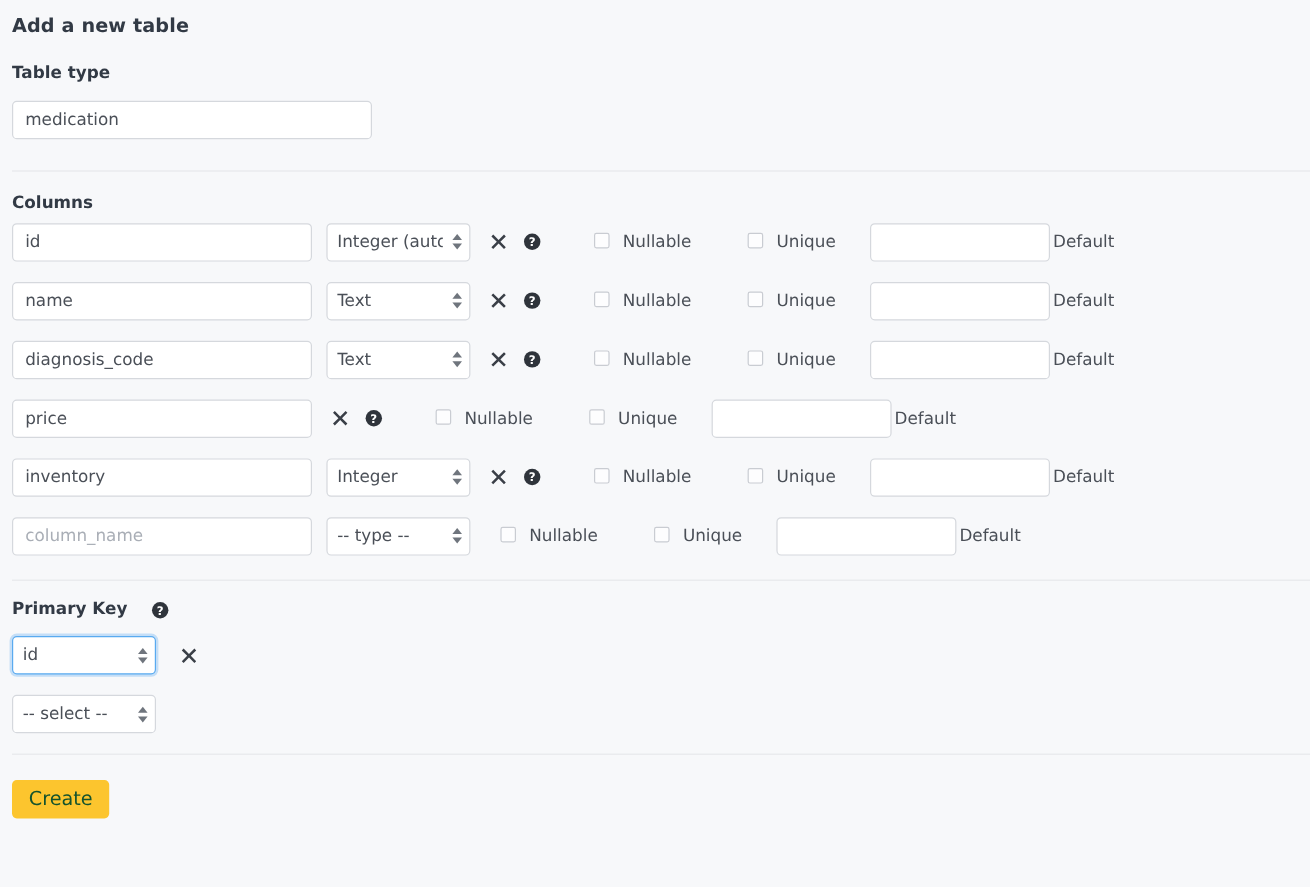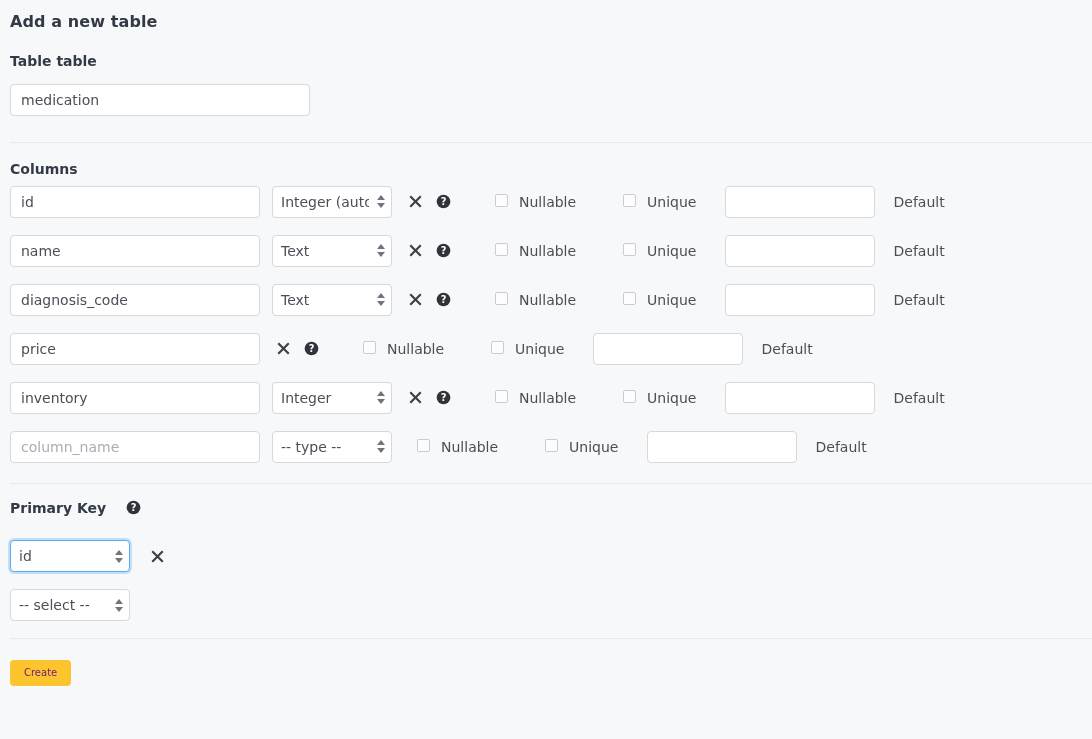--- a/index.html
+++ b/index.html
@@ -151,77 +151,77 @@
   }
   .cb-label {
     margin-left: 11px;
     font-size: 14px;
     color: #4a4f57;
     white-space: nowrap;
   }
 
   .col-default-input { margin-left: 29px; width: 150px; flex: 0 0 150px; }
   .default-label {
-    margin-left: 18px;
+    margin-left: 2px;
     font-size: 14px;
     color: #4a4f57;
     white-space: nowrap;
   }
 
   
   .col-row.blank .cb-nullable { margin-left: 25px; }
   .col-row.blank .cb-unique { margin-left: 29px; }
   .col-row.blank .col-default-input { margin-left: 29px; }
 
   
   .pk-block { padding-top: 16px; }
   .pk-head {
     display: flex;
-    align-items: flex-start;
+    align-items: flex-end;
     padding-left: 10px;
-    margin-bottom: 24px;
+    margin-bottom: 14px;
   }
   .pk-head .icon-help { margin-left: 20px; }
 
   .pk-row {
     display: flex;
     align-items: center;
     padding-left: 10px;
     margin-bottom: 17px;
   }
   .pk-row select { width: 120px; }
   .pk-row select.focused {
     border: 1px solid #59aaf0;
     box-shadow: 0 0 0 2px rgba(100,175,240,.35);
   }
   .pk-row .icon-x { margin-left: 20px; }
 
   
   .create-block { padding: 21px 0 0 10px; }
   .btn-create {
     font-family: "DejaVu Sans", "Liberation Sans", sans-serif;
-    font-size: 10px;
-    color: #701a75;
+    font-size: 16px;
+    color: #14532d;
     background: #fcc52e;
     border: none;
     border-radius: 4px;
     padding: 8px 14px;
     cursor: pointer;
     line-height: 1;
   }
 </style>
 </head>
 <body>
 
 <div class="page">
 
   <div class="page-title">Add a new table</div>
 
   <div class="tablename-block">
-    <span class="section-label">Table table</span>
+    <span class="section-label">Table type</span>
     <input class="input-tablename" type="text" value="medication" style="">
   </div>
 
   <div class="divider" style="margin-top:26px;"></div>
 
   <div class="columns-block">
     <span class="section-label">Columns</span>
 
     <div class="col-row">
       <input class="col-name" type="text" value="id" style="">

